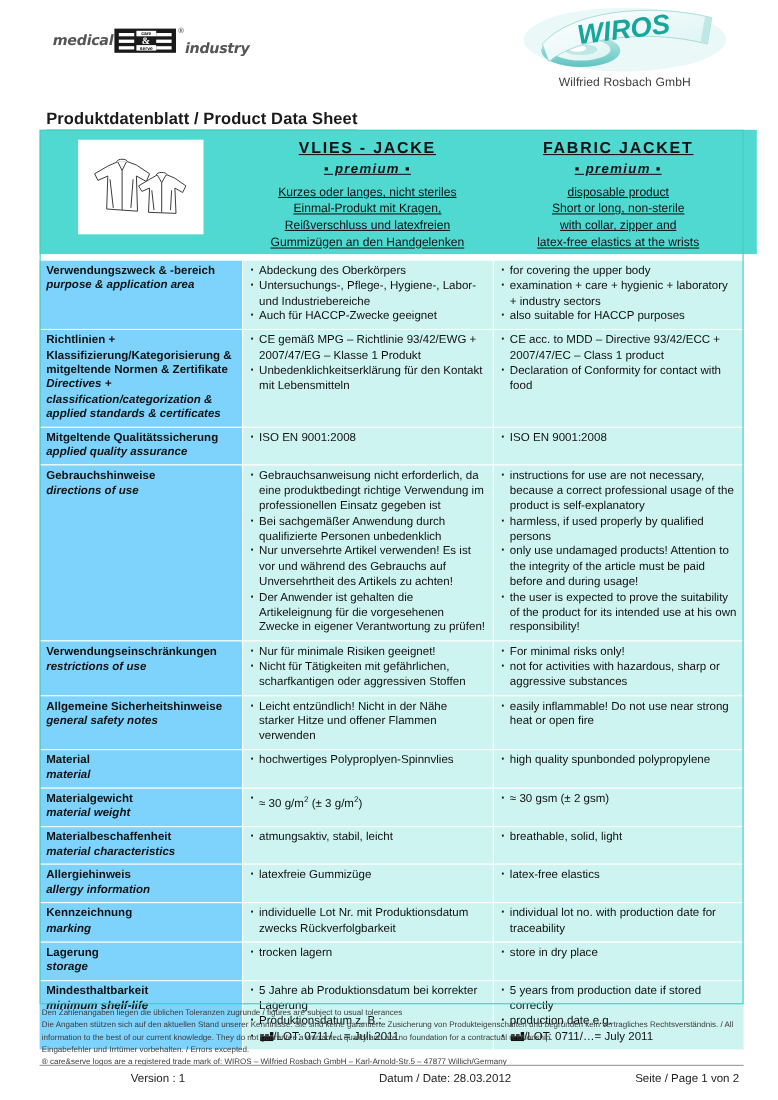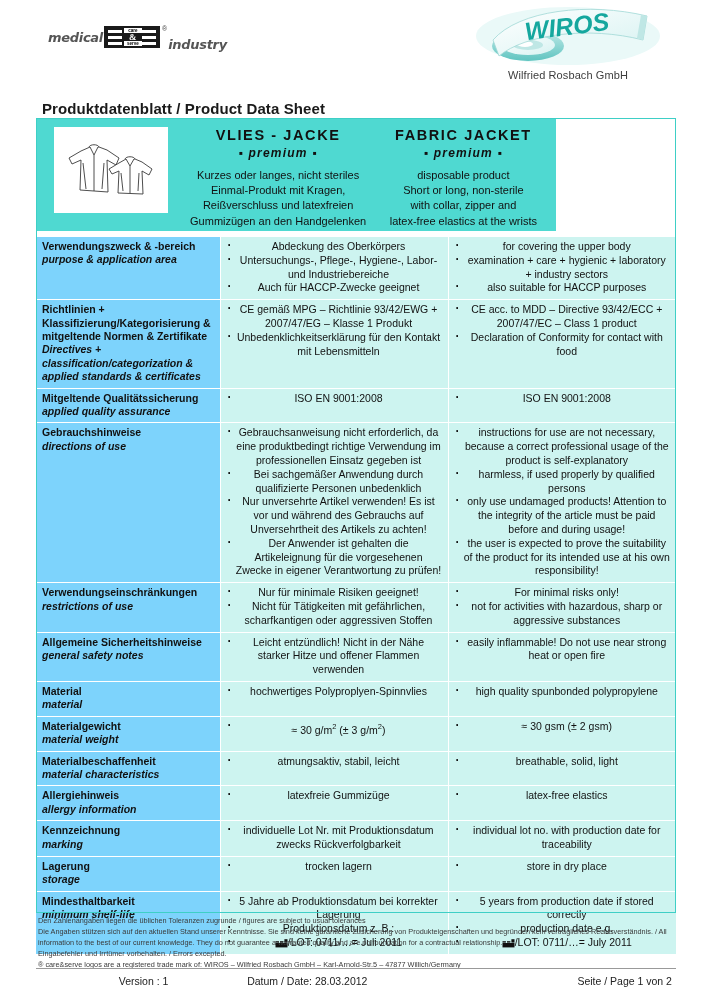--- a/index.html
+++ b/index.html
@@ -132,25 +132,26 @@
     padding-bottom: 1px;
     letter-spacing: 0.1px;
     margin-top: 20px;
   }
 
   
   .banner {
     position: absolute;
     left: 0;
     top: 118px;
-    width: 520px;
+    width: 652px;
     height: 113px;
     background: #4fd9d1;
     display: flex;
     align-items: flex-start;
+    text-decoration: underline;
   }
   .banner-img-wrap {
     width: 184px;
     display: flex;
     justify-content: center;
     padding-top: 9px;
   }
   .banner-img {
     width: 114px;
     height: 86px;
@@ -220,21 +221,21 @@
     font-style: italic;
   }
   .cell-body {
     background: #cdf4f0;
     font-size: 10.5px;
     line-height: 13.8px;
     color: #111;
   }
   .cell-body.de-col { border-right: 1.2px solid #ffffff; }
 
-  .bullets { list-style: none; text-align: center; }
+  .bullets { list-style: none; }
   .bullets li {
     position: relative;
     padding-left: 9px;
     margin-bottom: 0px;
   }
   .bullets li::before {
     content: "\00B7";
     position: absolute;
     left: 1px;
     top: -1px;
@@ -278,21 +279,21 @@
     left: 0;
     top: 968px;
     width: 640px;
     border-top: 1.1px solid #999;
     padding-top: 6px;
     display: flex;
     font-size: 10.5px;
     color: #222;
   }
   .fb-left   { width: 33%; text-align: center; padding-left: 4px; }
-  .fb-center { width: 34%; text-align: left; }
+  .fb-center { width: 34%; text-align: right; }
   .fb-right  { width: 33%; text-align: right; padding-right: 4px; }
 </style>
 </head>
 <body>
 
 <div class="page">
 
   <div class="header">
 
     <div class="logo-care-serve">

